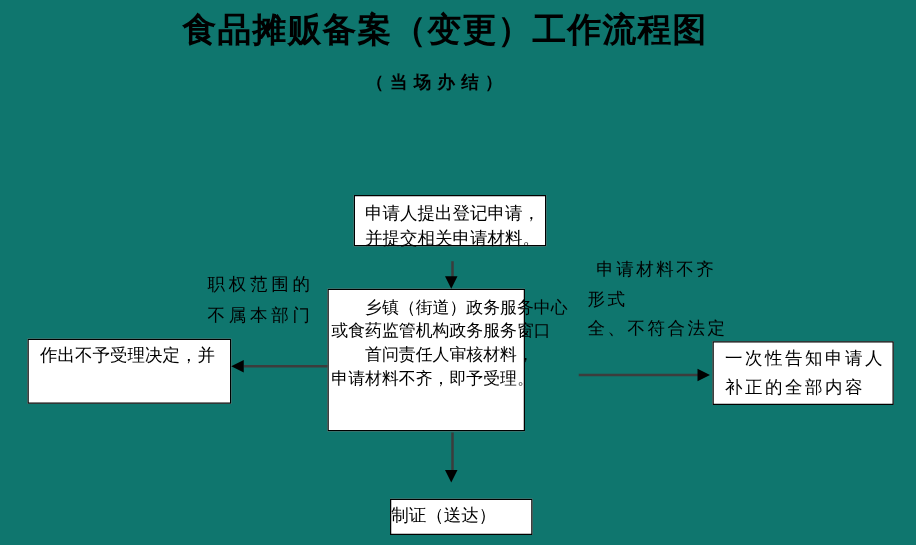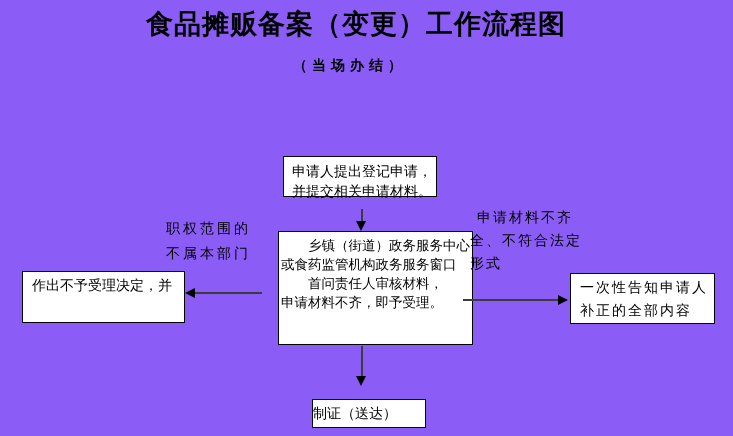--- a/index.html
+++ b/index.html
@@ -6,21 +6,21 @@
   html, body { background: #ffffff; }
   body {
     width: 733px; height: 436px;
     font-family: "Liberation Serif", serif;
     color: #000000;
     overflow: hidden;
   }
   .canvas {
     position: relative;
     width: 733px; height: 436px;
-    background: #8b5cf6;
+    background: #0f766e;
   }
   .title {
     position: absolute; top: 6px; left: 0; width: 712px;
     text-align: center;
     font-family: "Liberation Sans", sans-serif;
     font-size: 27px; font-weight: bold; letter-spacing: 1px;
     white-space: pre;
   }
   .subtitle {
     position: absolute; top: 57px; left: 0; width: 700px;
@@ -29,31 +29,31 @@
     white-space: pre;
   }
   .box {
     position: absolute;
     border: 1px solid #000000;
     background: #ffffff;
     font-size: 14px;
   }
   .box .bline, .note .nline { white-space: pre; }
   #box-apply   { left: 283px; top: 156px; width: 154px; height: 41px; padding: 5px 0 0 8px;  line-height: 20px; }
-  #box-review  { left: 262px; top: 231px; width: 195px; height: 114px; padding: 4px 0 0 2px; line-height: 19px; font-size: 13.5px; margin-left: 16px; }
+  #box-review  { left: 262px; top: 231px; width: 158px; height: 114px; padding: 4px 0 0 2px; line-height: 19px; font-size: 13.5px; }
   #box-reject  { left: 22px;  top: 271px; width: 163px; height: 52px; padding: 3px 0 0 9px;  line-height: 22px; }
   #box-supplement { left: 570px; top: 273px; width: 145px; height: 51px; padding: 2px 0 0 9px; line-height: 23px; letter-spacing: 2px; }
   #box-certify { left: 312px; top: 387px; width: 114px; height: 29px; line-height: 27px; text-align: left; margin-top: 12px; }
   .note {
     position: absolute;
     font-size: 14px;
   }
   #note-out-of-scope { left: 166px; top: 216px; line-height: 25px; letter-spacing: 3px; }
   #note-incomplete   { left: 470px; top: 206px; line-height: 23px; letter-spacing: 2px; }
-  #note-incomplete .nline:first-child { padding-left: 7px; }
+  #note-incomplete .nline:first-child { padding-left: 7px; font-family: Liberation Mono, monospace; }
   .vshaft { position: absolute; width: 2px;  background: #3c3c3c; }
   .hshaft { position: absolute; height: 2px; background: #3c3c3c; }
   .head { position: absolute; width: 0; height: 0; }
   .head-down  { border-left: 5px solid transparent; border-right: 5px solid transparent; border-top: 10px solid #000000; }
   .head-left  { border-top: 5px solid transparent; border-bottom: 5px solid transparent; border-right: 10px solid #000000; }
   .head-right { border-top: 5px solid transparent; border-bottom: 5px solid transparent; border-left: 10px solid #000000; }
   #shaft-apply-review   { left: 361px; top: 209px; height: 13px; }
   #head-apply-review    { left: 356px; top: 221px; }
   #shaft-review-certify { left: 361px; top: 346px; height: 31px; }
   #head-review-certify  { left: 356px; top: 376px; }
@@ -95,22 +95,22 @@
     <div class="bline">制证（送达）</div>
   </div>
 
   <div class="note" id="note-out-of-scope">
     <div class="nline">职权范围的</div>
     <div class="nline">不属本部门</div>
   </div>
 
   <div class="note" id="note-incomplete">
     <div class="nline">申请材料不齐</div>
+    <div class="nline">形式</div>
     <div class="nline">全、不符合法定</div>
-    <div class="nline">形式</div>
   </div>
 
   <div class="vshaft" id="shaft-apply-review"></div>
   <div class="head head-down" id="head-apply-review"></div>
 
   <div class="hshaft" id="shaft-review-reject"></div>
   <div class="head head-left" id="head-review-reject"></div>
 
   <div class="hshaft" id="shaft-review-supplement"></div>
   <div class="head head-right" id="head-review-supplement"></div>

